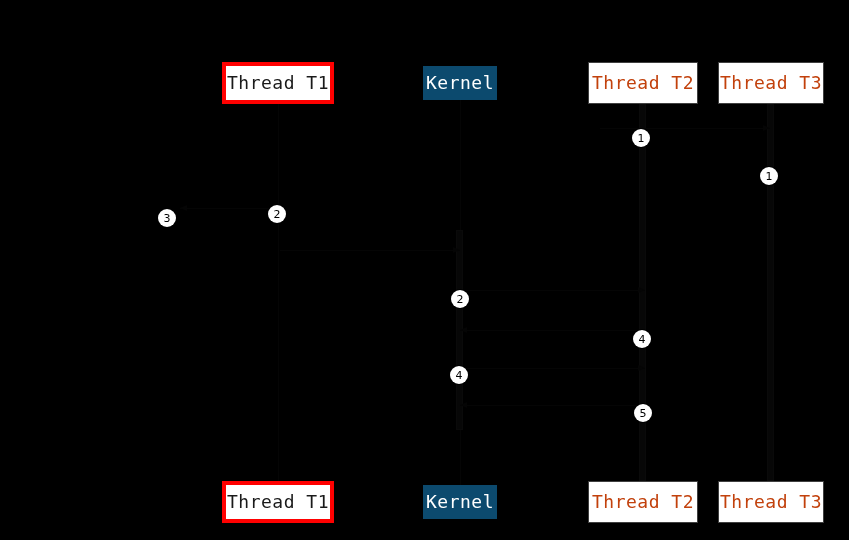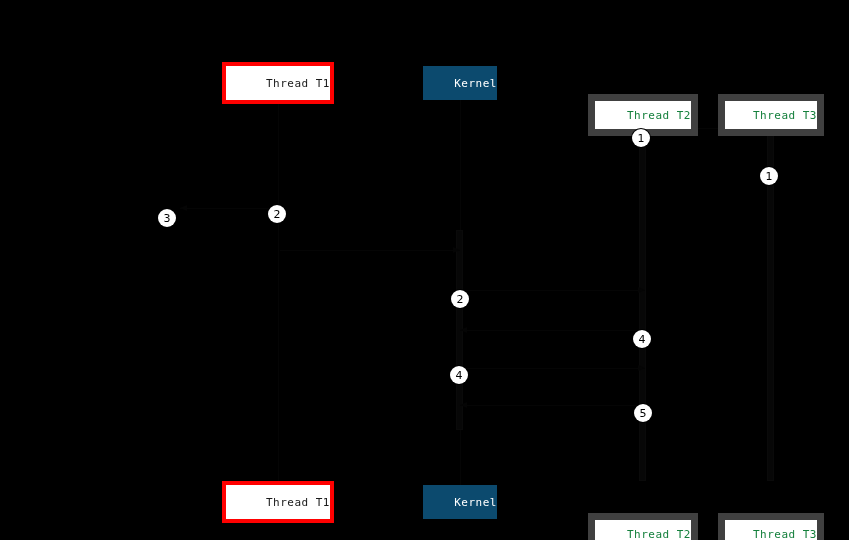--- a/index.html
+++ b/index.html
@@ -16,37 +16,36 @@
     overflow: hidden;
     font-family: "DejaVu Sans Mono", "Liberation Mono", monospace;
   }
 
   
   .lifeline-box {
     position: absolute;
     box-sizing: border-box;
     display: flex;
     align-items: center;
-    justify-content: flex-end;
+    justify-content: center;
     white-space: nowrap;
     font-family: "DejaVu Sans Mono", "Liberation Mono", monospace;
-    font-size: 11px;
+    font-size: 18px;
     letter-spacing: 0.5px;
     line-height: 1;
   }
   .lifeline-box.style-white-red {
     background: #ffffff;
     color: #1a1a1a;
     border: 4px solid #ff0000;
   }
   .lifeline-box.style-white-blue {
     background: #ffffff;
-    color: #15803d;
-    border: 7px solid #404040;
-    margin-top: 32px;
+    color: #c2410c;
+    border: 1px solid #404040;
   }
   .lifeline-box.style-blue-solid {
     background: #0c4a6e;
     color: #ffffff;
     border: 0 solid #0000ff;
   }
 
   
   .lifeline-line {
     position: absolute;

